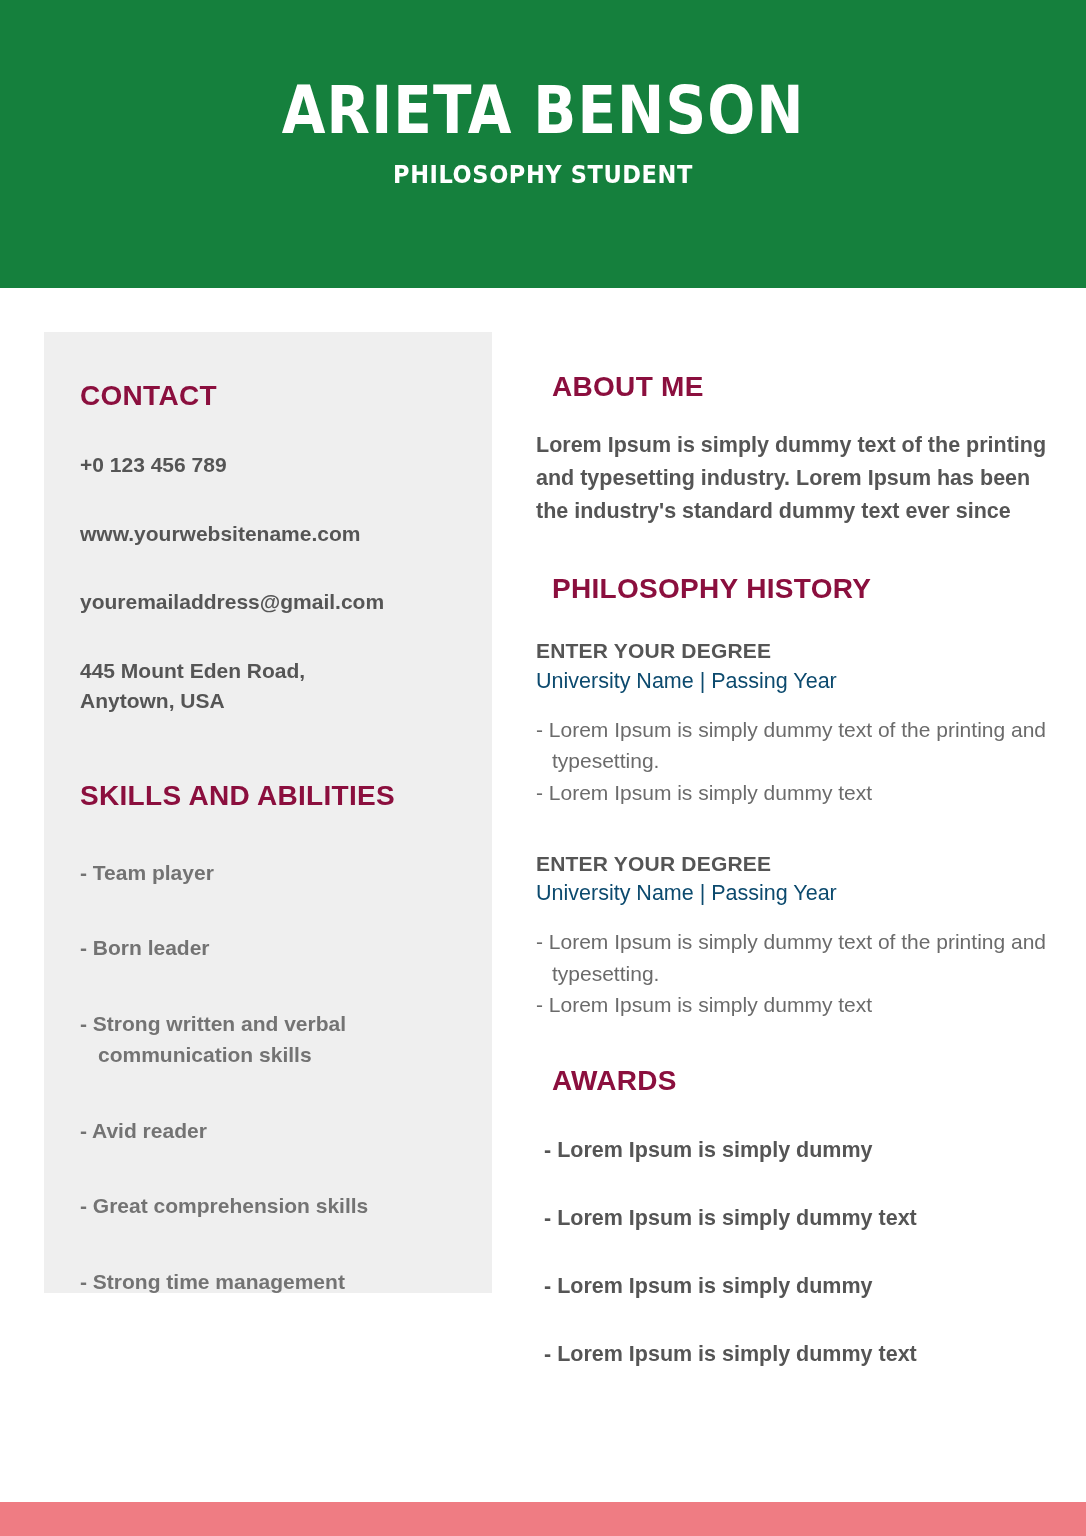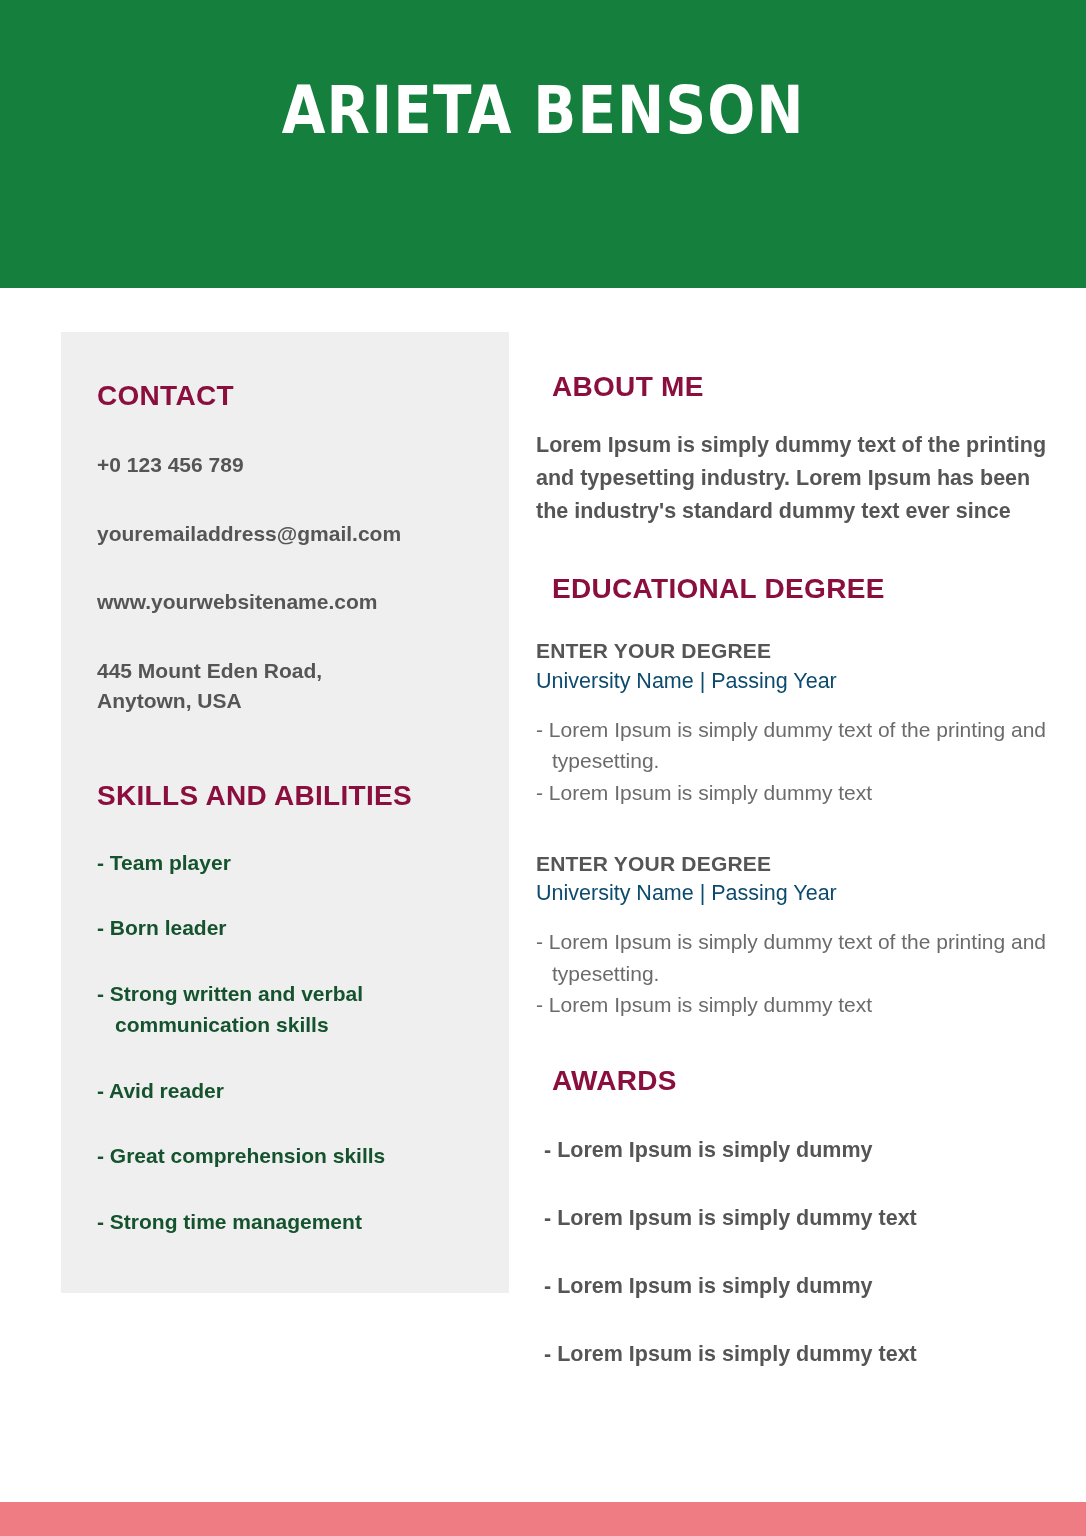--- a/index.html
+++ b/index.html
@@ -57,21 +57,21 @@
     left: 0;
     top: 1502px;
     width: 1086px;
     height: 34px;
     background: #ef7c83;
   }
 
   
   .sidebar-card {
     position: absolute;
-    left: 61px;
+    left: 44px;
     top: 332px;
     width: 448px;
     height: 961px;
     background: #efefef;
     box-sizing: border-box;
     padding: 48px 36px 0 36px;
   }
   .section-heading {
     color: #8b0f3e;
     font-size: 28px;
@@ -95,25 +95,25 @@
   }
   .sidebar-heading-skills {
     margin-top: 64px;
   }
   .skills-list {
     margin: 0;
     padding: 0;
     list-style: none;
   }
   .skill-item {
-    color: #14532d;
+    color: #737373;
     font-size: 21px;
     font-weight: bold;
     line-height: 1.5;
-    margin-top: 34px;
+    margin-top: 44px;
     padding-left: 18px;
     text-indent: -18px;
   }
 
   
   .main-column {
     position: absolute;
     left: 536px;
     top: 355px;
     width: 520px;
@@ -186,29 +186,30 @@
     margin-top: 38px;
     padding-left: 17px;
     text-indent: -17px;
   }
 </style>
 </head>
 <body>
 
 <div class="header-banner">
   <h1 class="full-name">ARIETA BENSON</h1>
+  <div class="job-title">PHILOSOPHY STUDENT</div>
 </div>
 
 <aside class="sidebar-card">
 
   <h2 class="section-heading">CONTACT</h2>
   <ul class="contact-list">
     <li class="contact-item">+0 123 456 789</li>
+    <li class="contact-item">www.yourwebsitename.com</li>
     <li class="contact-item">youremailaddress@gmail.com</li>
-    <li class="contact-item">www.yourwebsitename.com</li>
     <li class="contact-item">445 Mount Eden Road,
 Anytown, USA</li>
   </ul>
 
   <h2 class="section-heading sidebar-heading-skills">SKILLS AND ABILITIES</h2>
   <ul class="skills-list">
     <li class="skill-item">- Team player</li>
     <li class="skill-item">- Born leader</li>
     <li class="skill-item">- Strong written and verbal communication skills</li>
     <li class="skill-item">- Avid reader</li>
@@ -216,21 +217,21 @@
     <li class="skill-item">- Strong time management</li>
   </ul>
 
 </aside>
 
 <main class="main-column">
 
   <h2 class="main-heading">ABOUT ME</h2>
   <p class="about-text">Lorem Ipsum is simply dummy text of the printing and typesetting industry. Lorem Ipsum has been the industry's standard dummy text ever since</p>
 
-  <h2 class="main-heading heading-education">EDUCATIONAL DEGREE</h2>
+  <h2 class="main-heading heading-education">PHILOSOPHY HISTORY</h2>
 
   <div class="edu-entry">
     <div class="edu-degree">ENTER YOUR DEGREE</div>
     <div class="edu-school">University Name | Passing Year</div>
     <ul class="edu-bullets">
       <li class="edu-bullet">- Lorem Ipsum is simply dummy text of the printing and typesetting.</li>
       <li class="edu-bullet">- Lorem Ipsum is simply dummy text</li>
     </ul>
   </div>
 

